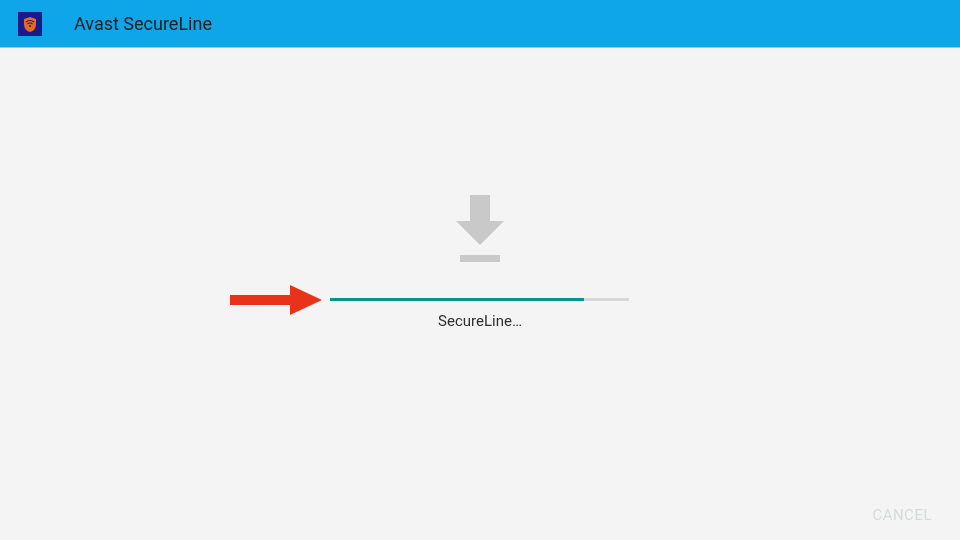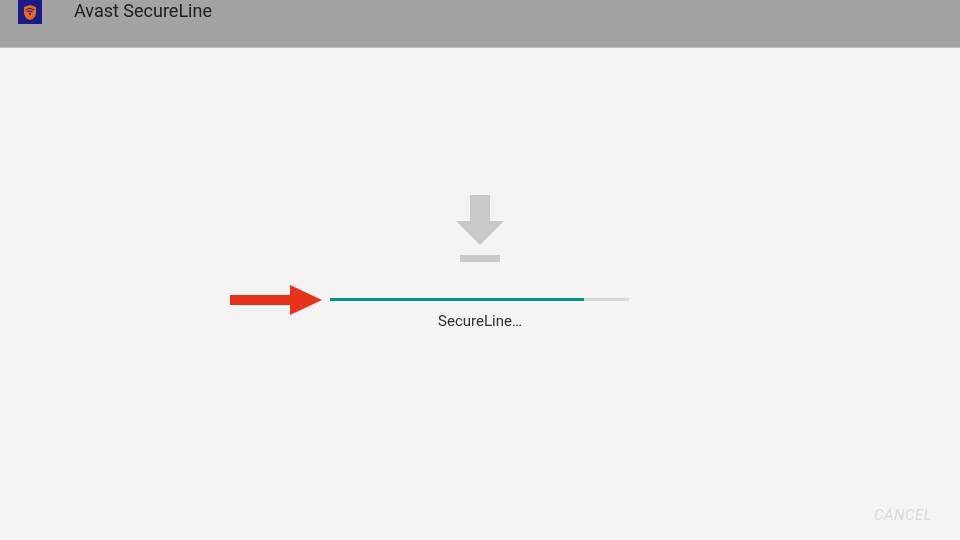--- a/index.html
+++ b/index.html
@@ -11,23 +11,24 @@
       width: 960px;
       height: 540px;
       font-family: Roboto, Arial, sans-serif;
       background: #f4f4f4;
       position: relative;
       overflow: hidden;
     }
     .header {
       height: 48px;
       width: 100%;
-      background: #a3a3a3;
+      background: #0ea5e9;
       border-bottom: 1px solid #bfbfbf;
       display: flex;
+      align-items: center;
       padding-left: 18px;
     }
     .app-icon {
       width: 24px;
       height: 24px;
       background: #1a1a8c;
       display: flex;
       align-items: center;
       justify-content: center;
       margin-right: 32px;
@@ -91,21 +92,20 @@
       position: absolute;
       right: 28px;
       bottom: 16px;
       font-size: 15px;
       color: #d5dcd8;
       letter-spacing: 0.5px;
       background: none;
       border: none;
       cursor: pointer;
       font-family: inherit;
-      font-style: italic;
     }
   </style>
 </head>
 <body>
 
 <div class="header">
   <div class="app-icon">
     <div class="app-icon-inner">
       <svg width="14" height="16" viewBox="0 0 14 16">
         <path d="M7 16 C3 15 1 12 1 8 L1 3 L7 1 L13 3 L13 8 C13 12 11 15 7 16 Z" fill="#e66a1a"></path>

